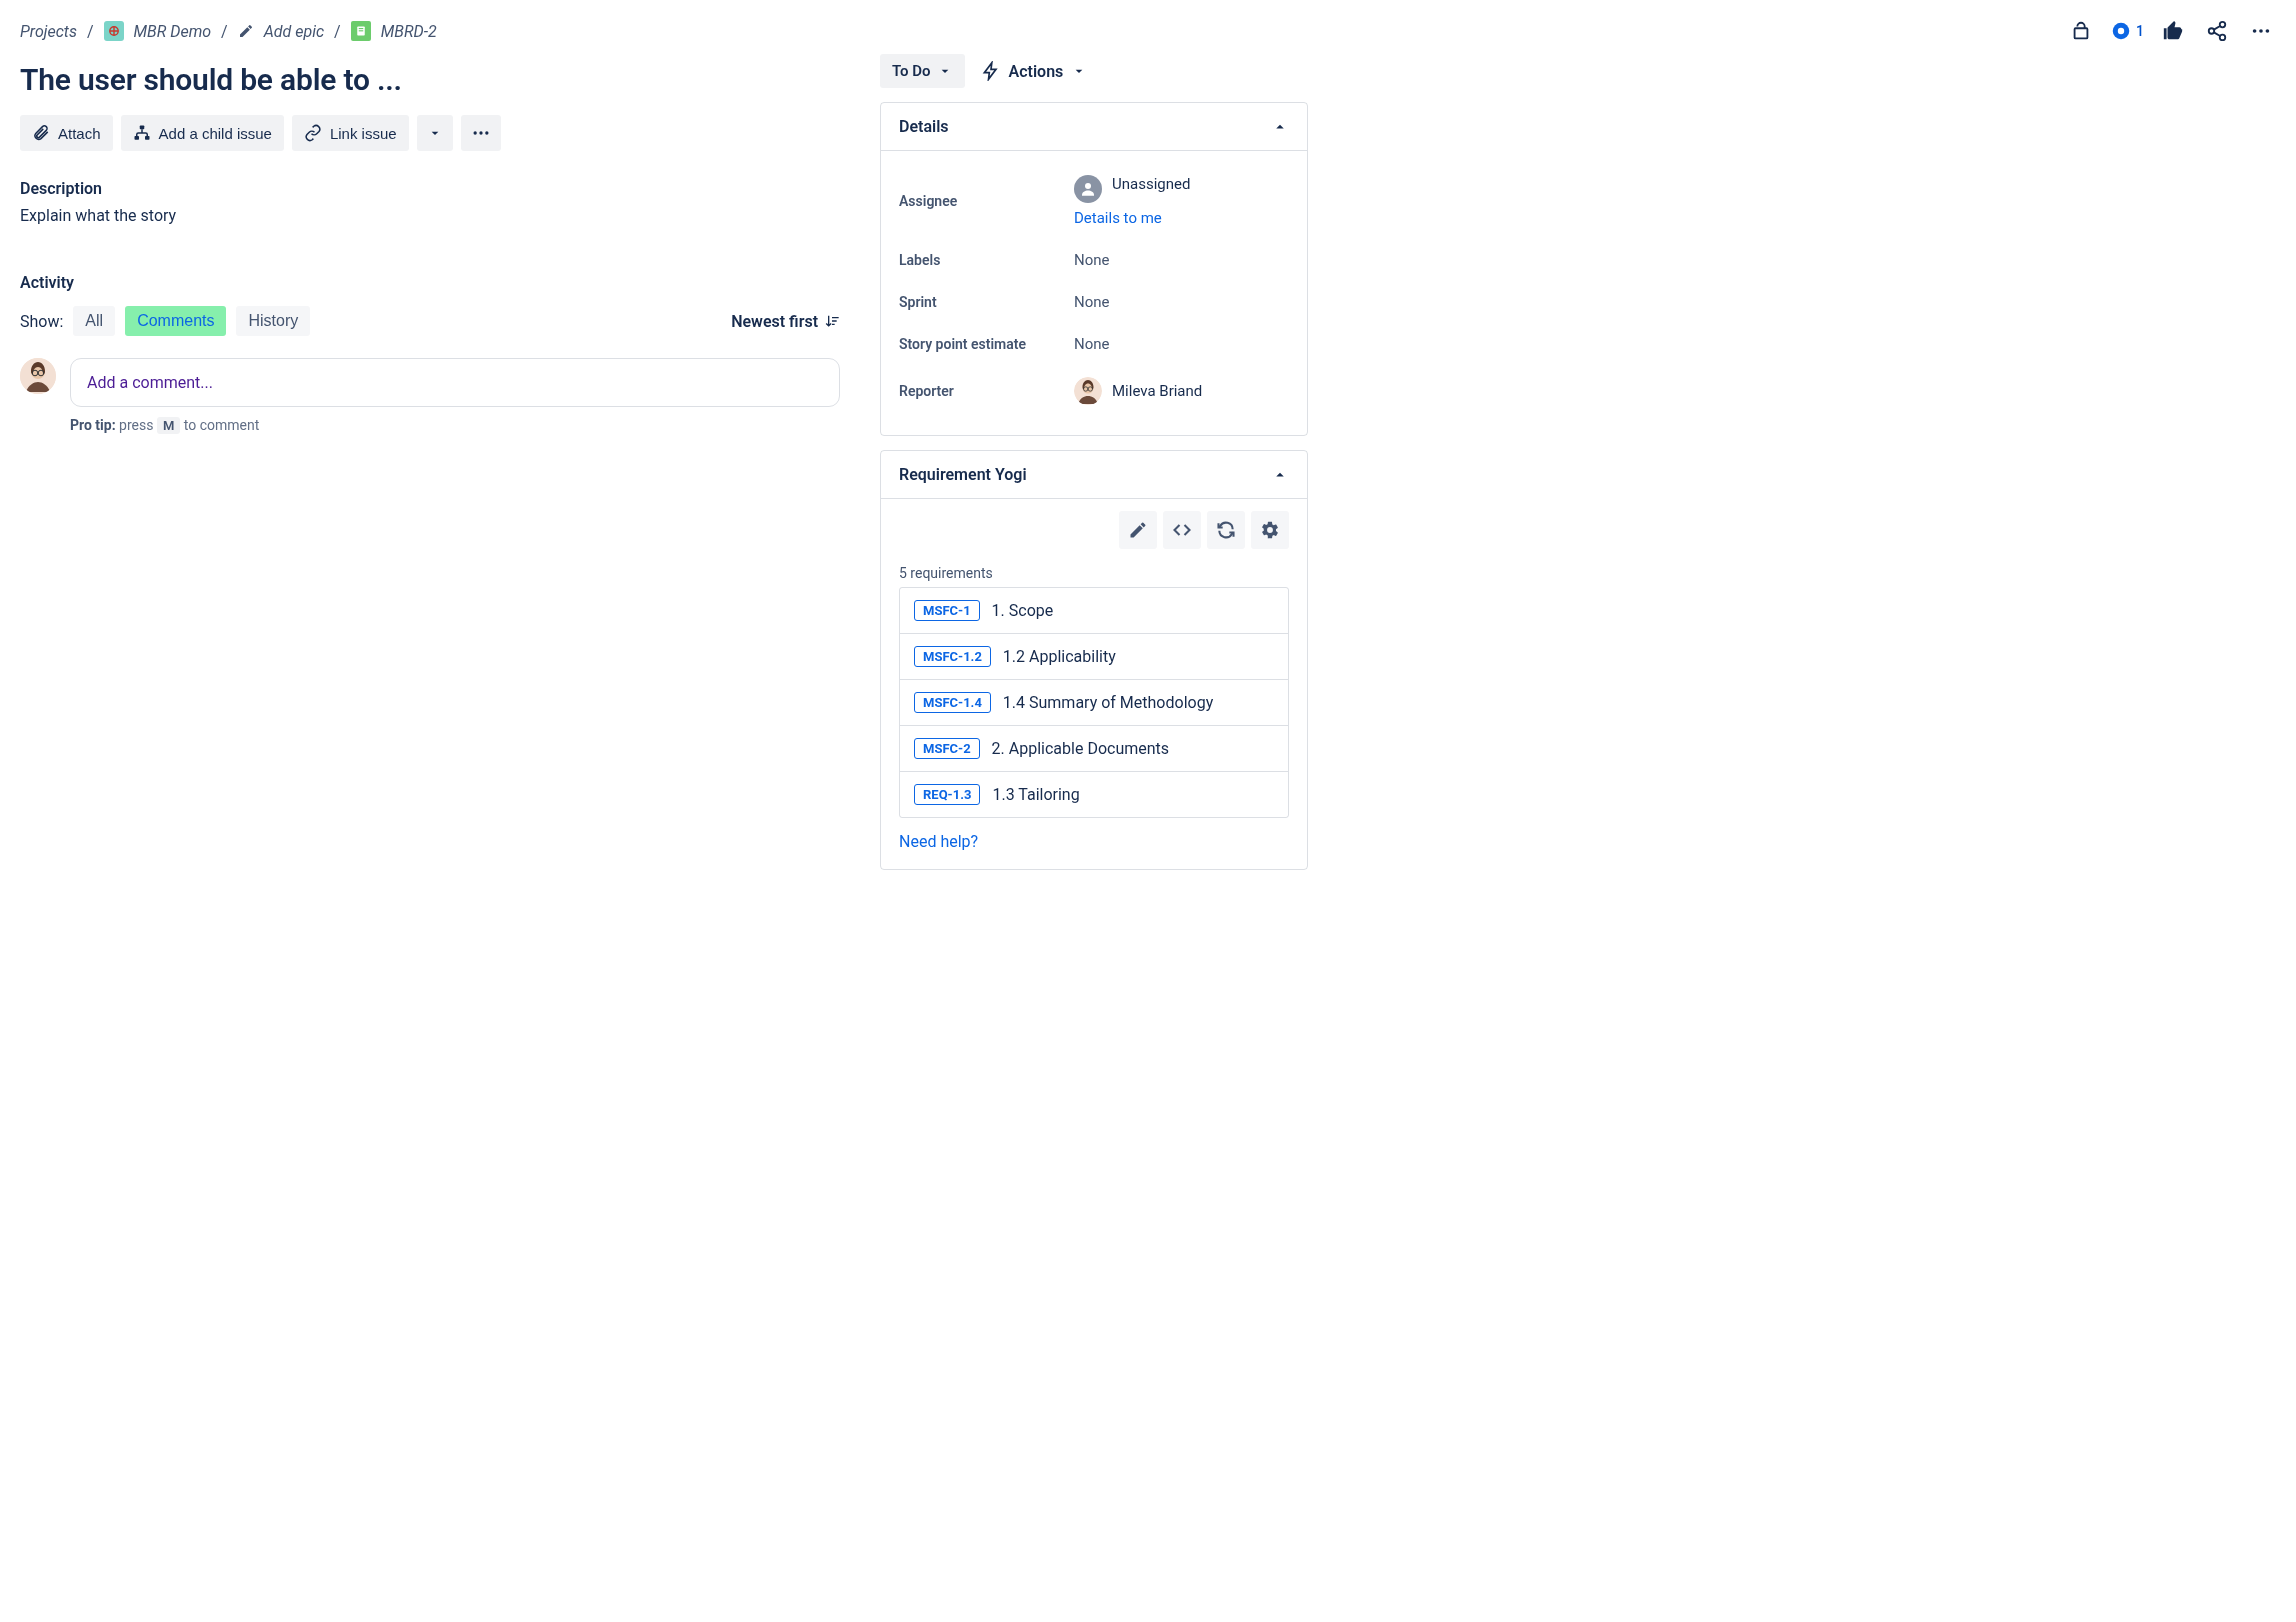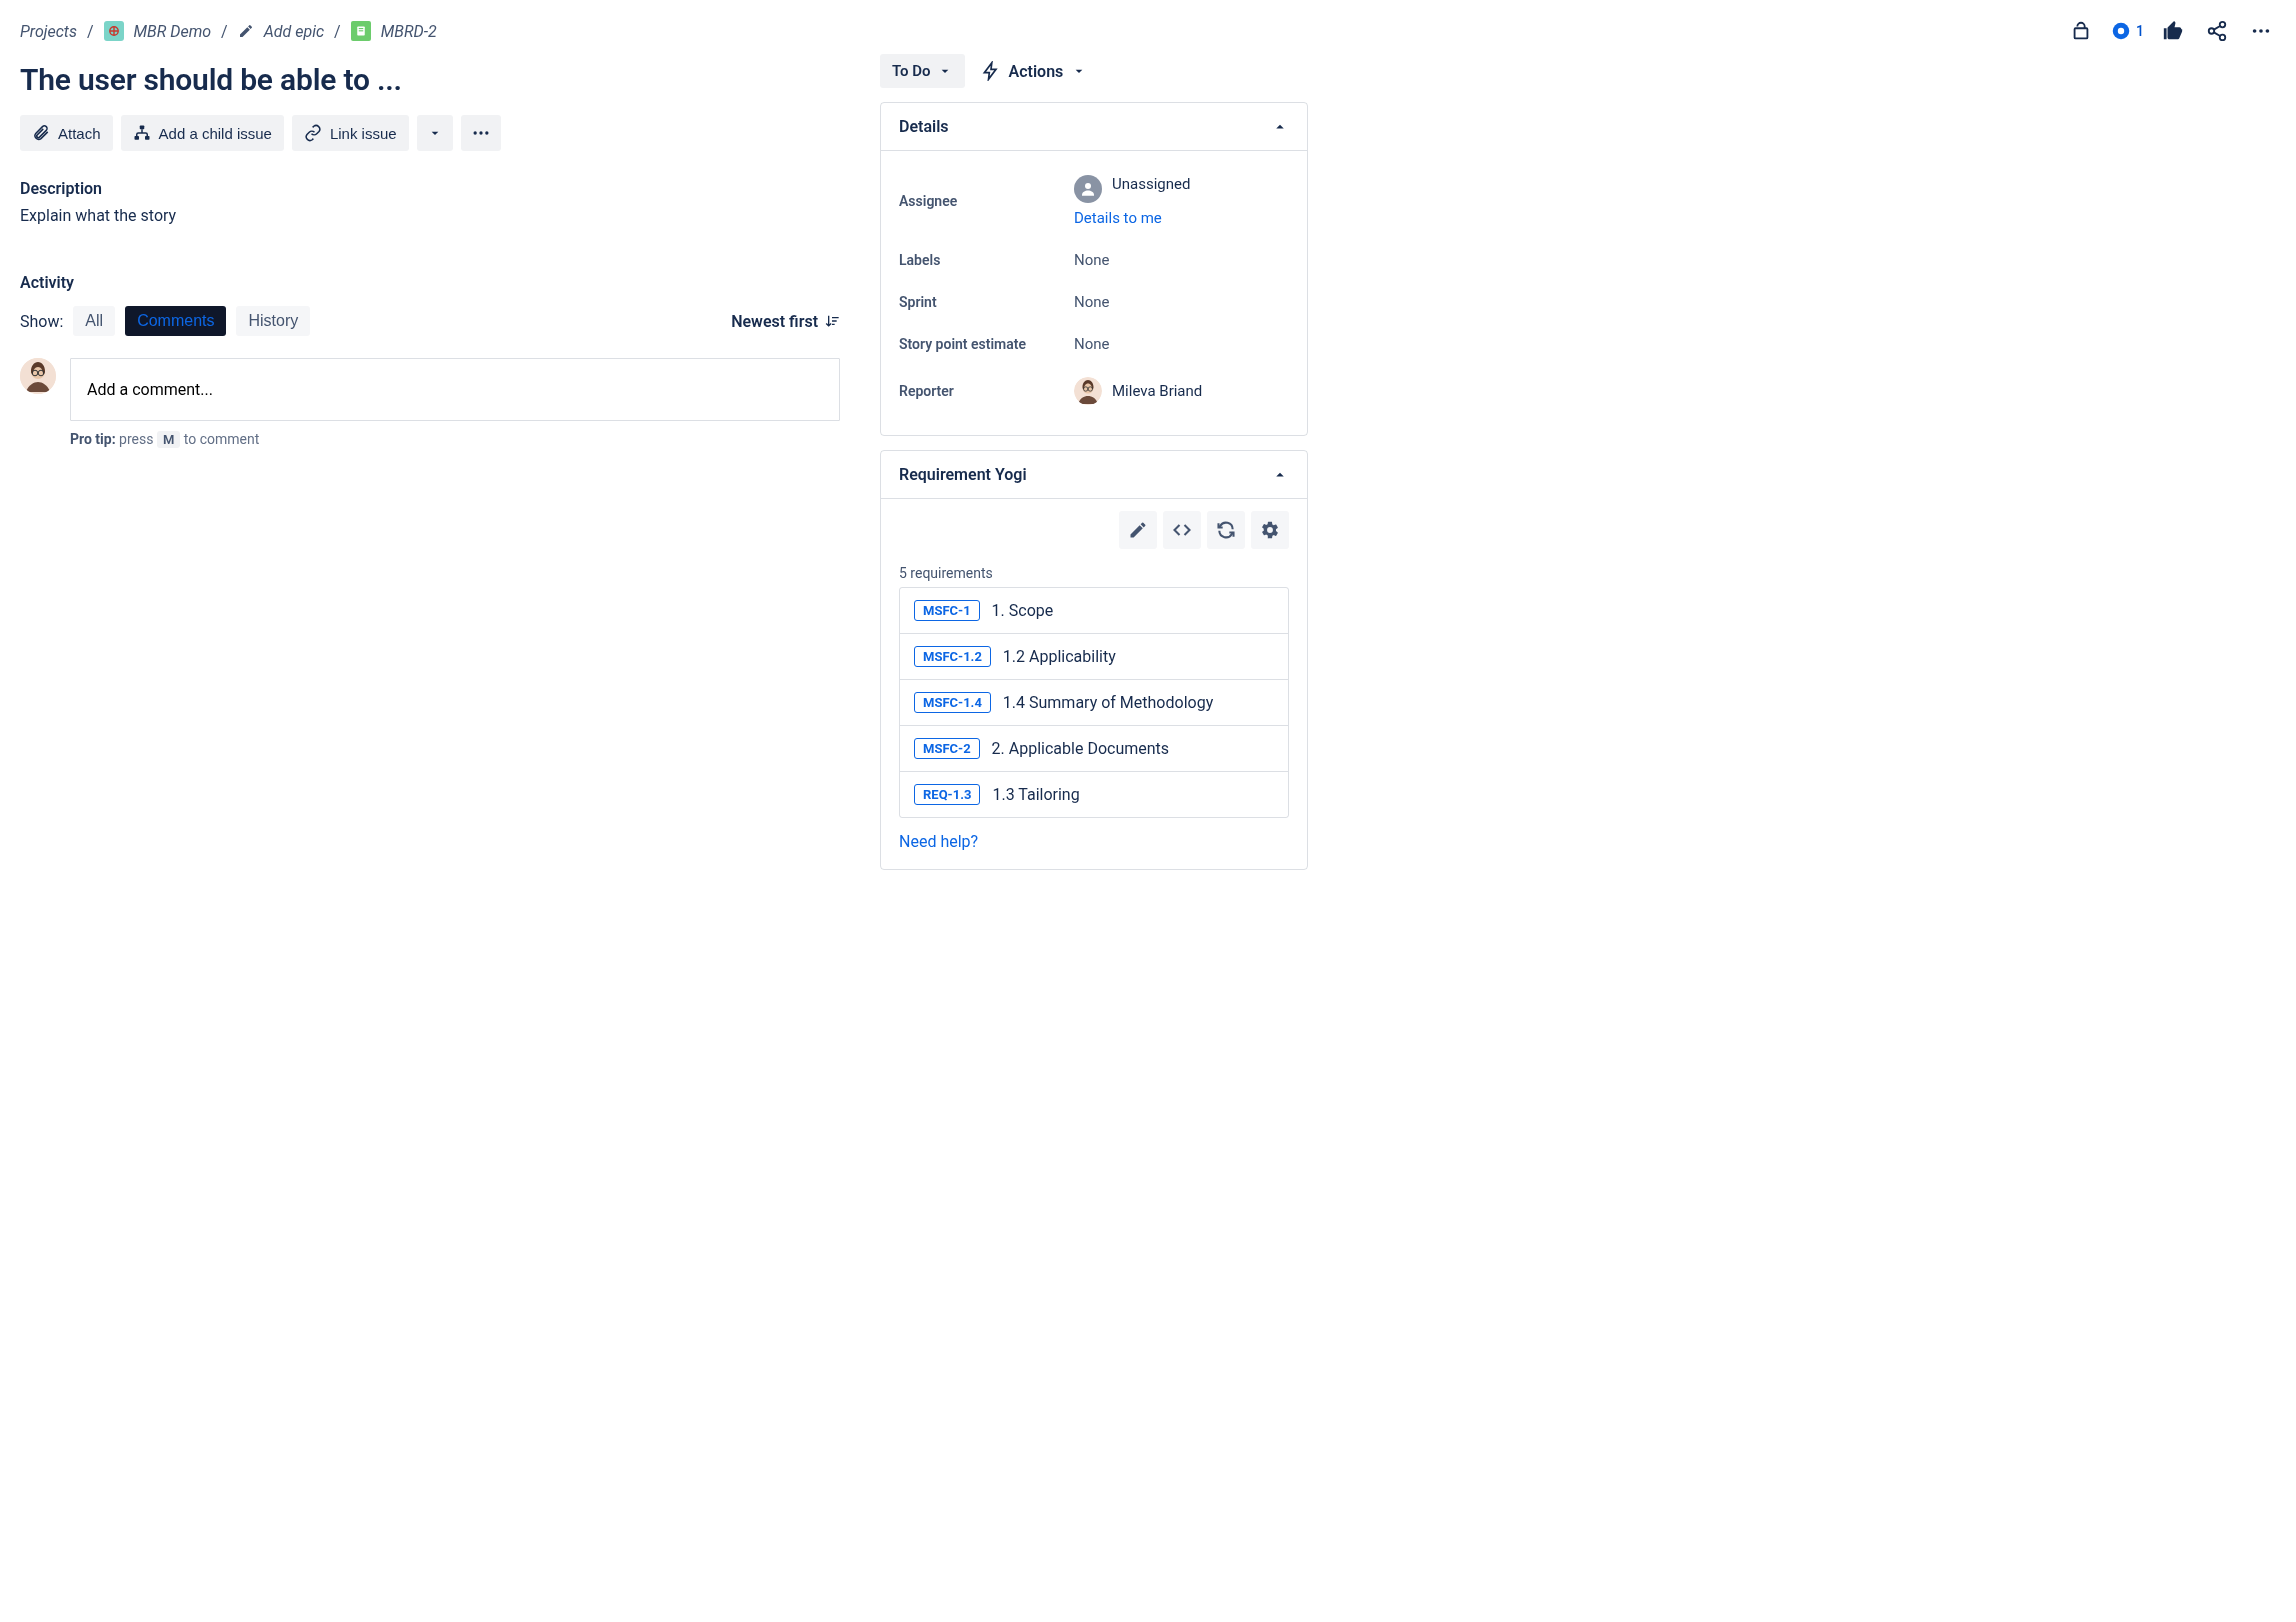--- a/index.html
+++ b/index.html
@@ -44,28 +44,28 @@
   .btn.icon-only { padding:8px 10px; }
 
   .section-label { font-weight:600; font-size:16px; margin-bottom:8px; }
   .description-text { color:#172B4D; font-size:16px; margin-bottom: 48px; }
 
   .activity-head { font-weight:600; font-size:16px; margin-bottom:14px; }
   .activity-filter { display:flex; align-items:center; justify-content:space-between; margin-bottom: 22px; }
   .tabs-wrap { display:flex; align-items:center; gap:10px; font-size:16px; }
   .tabs-wrap .label { color:#172B4D; }
   .tab-btn { background:transparent; border:none; border-radius:3px; padding:6px 12px; font-size:16px; color:#44546F; cursor:pointer; font-weight:500; }
-  .tab-btn.active { background:#0f172a; color:#0C66E4; }
+  .tab-btn.active { background:#86efac; color:#0C66E4; }
   .tab-btn.plain { background:#091E420A; }
   .sort-btn { display:inline-flex; align-items:center; gap:6px; font-size:16px; font-weight:600; color:#172B4D; cursor:pointer; }
 
   .comment-compose { display:flex; gap:14px; align-items:flex-start; }
   .avatar { width:36px; height:36px; border-radius:50%; background:#F3E0D4; display:flex; align-items:center; justify-content:center; overflow:hidden; flex-shrink:0; }
   .avatar svg { width:100%; height:100%; }
-  .comment-box { flex:1; border:1px solid #091E4224; border-radius:1px; padding: 21px 16px; color:#000000; font-size:16px; cursor:text; }
+  .comment-box { flex:1; border:1px solid #091E4224; border-radius:11px; padding: 14px 16px; color:#4c1d95; font-size:16px; cursor:text; }
   .pro-tip { margin-top:10px; margin-left:50px; font-size:14px; color:#626F86; }
   .pro-tip b { color:#44546F; }
   .kbd { background:#091E420F; border-radius:3px; padding: 1px 6px; font-weight:600; color:#44546F; font-size:13px; }
 
   .status-row { display:flex; align-items:center; gap:16px; margin-bottom: 14px; }
   .status-btn { display:inline-flex; align-items:center; gap:6px; background:#091E420F; border-radius:3px; padding: 8px 12px; font-weight:600; font-size:15px; cursor:pointer; }
   .actions-btn { display:inline-flex; align-items:center; gap:8px; font-weight:600; font-size:16px; cursor:pointer; color:#172B4D; }
 
   .panel { border:1px solid #091E4224; border-radius:4px; margin-bottom: 14px; }
   .panel-header { display:flex; align-items:center; justify-content:space-between; padding: 14px 18px; border-bottom:1px solid #091E4224; cursor:pointer; }

